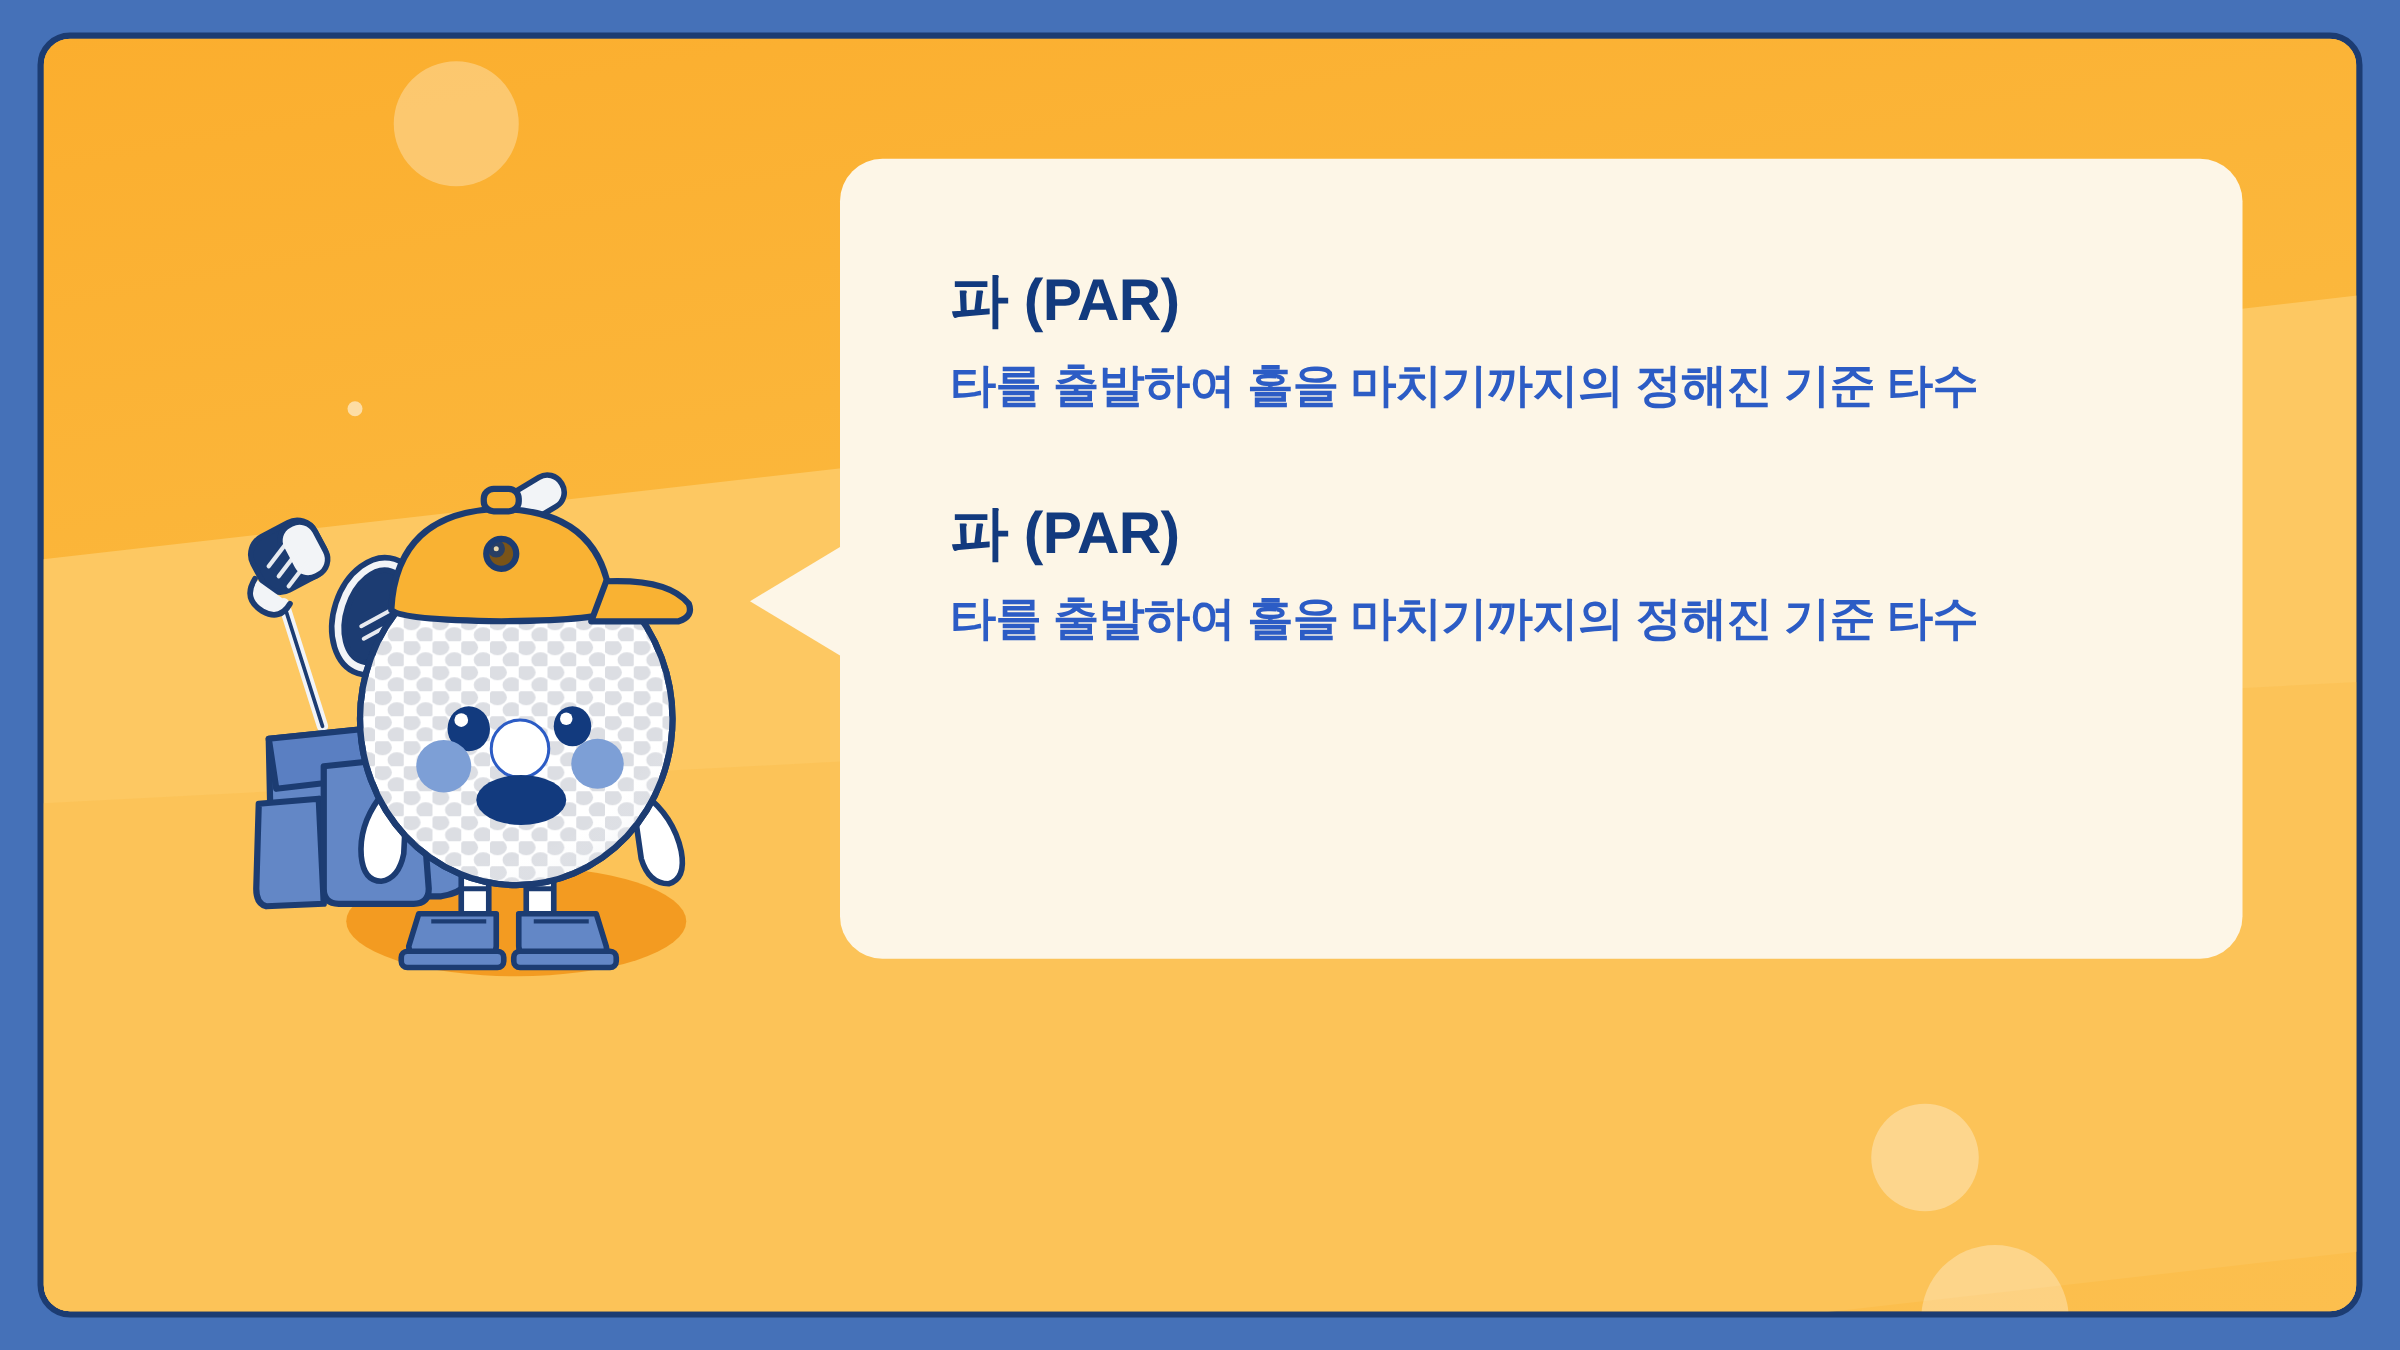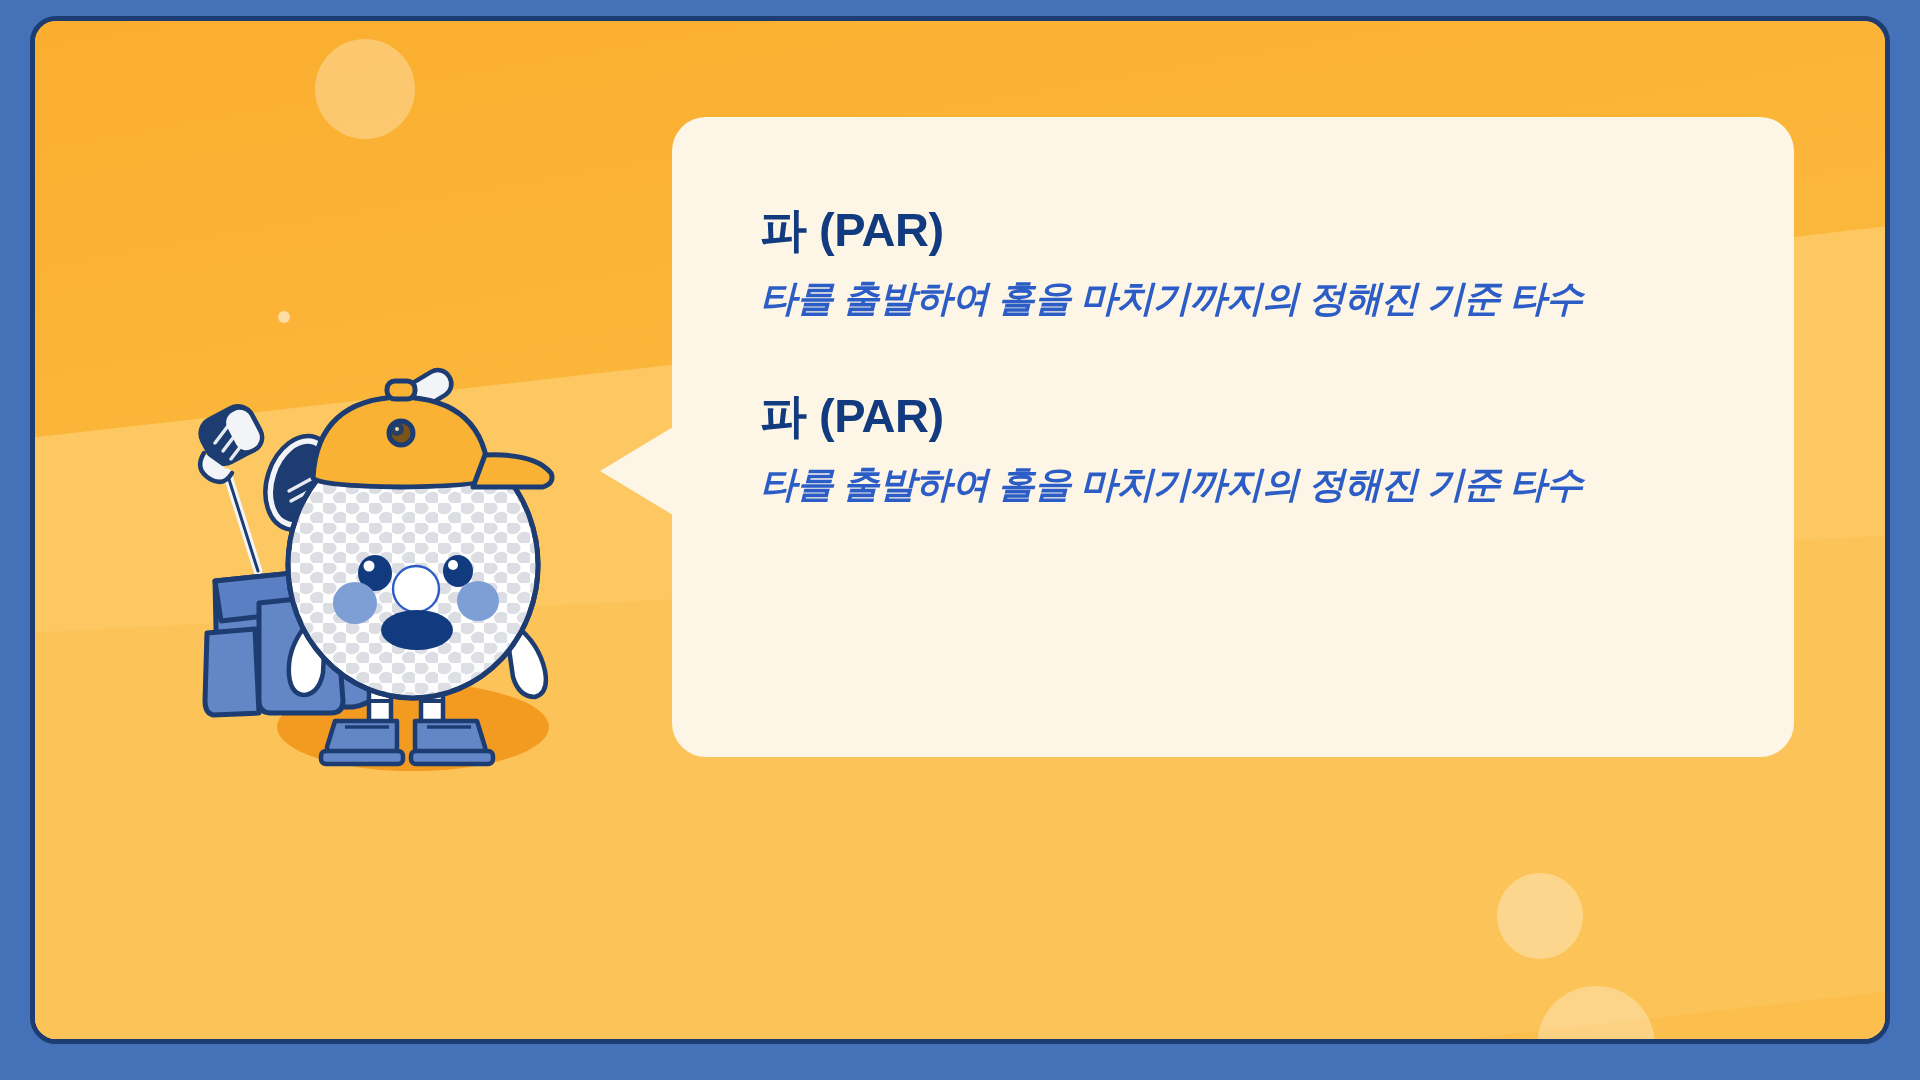--- a/index.html
+++ b/index.html
@@ -16,21 +16,21 @@
     position: relative;
     width: 1920px;
     height: 1080px;
     background: #4571B8;
   }
 
   
   #panel {
     position: absolute;
     left: 30px;
-    top: 16px;
+    top: 26px;
     width: 1860px;
     height: 1028px;
     box-sizing: border-box;
     border: 5px solid #1C3C72;
     border-radius: 26px;
     background: #FBB73C;
     overflow: hidden;
   }
 
   
@@ -110,21 +110,20 @@
     margin: 0 0 14px 0;
   }
   .term-desc {
     color: #2C5CC5;
     font-size: 37px;
     font-weight: bold;
     line-height: 1.52;
     margin: 0;
     max-width: 880px;
     letter-spacing: -0.6px;
-    font-style: italic;
   }
 
   
   #mascot {
     position: absolute;
     left: 150px;
     top: 282px;
     width: 420px;
     height: 480px;
   }

